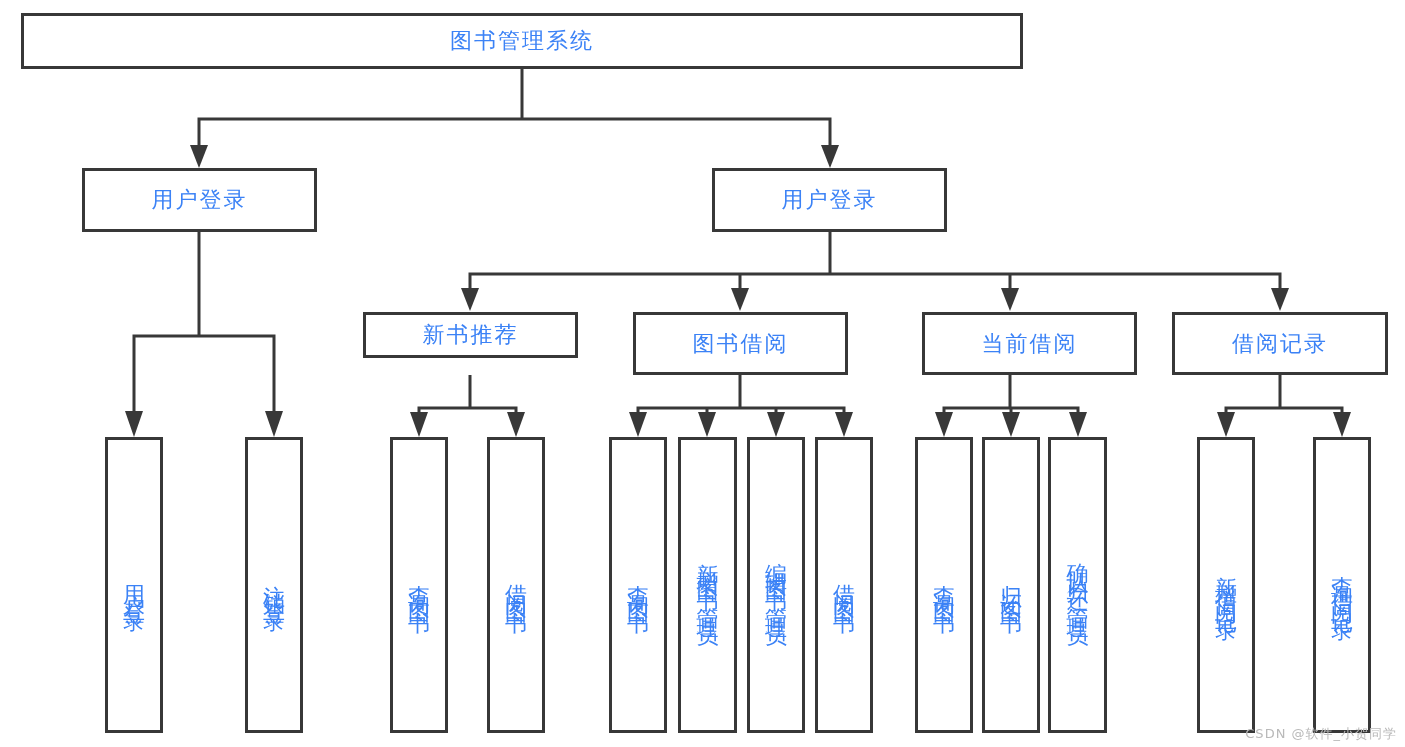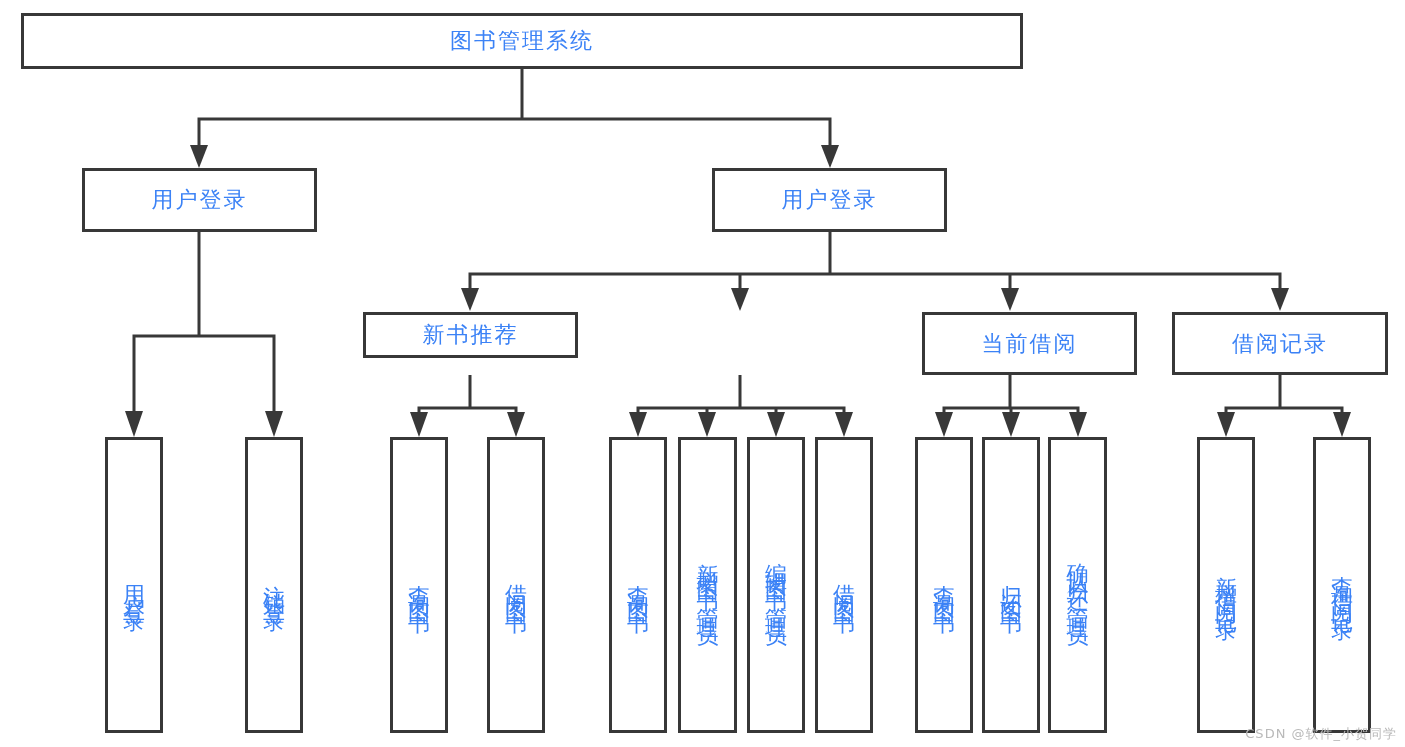--- a/index.html
+++ b/index.html
@@ -90,20 +90,21 @@
       <polygon points="1333,412 1351,412 1342,437"></polygon>
     </g>
   </svg>
 
   <div class="box h" style="left:21px;top:13px;width:1002px;height:56px">图书管理系统</div>
 
   <div class="box h" style="left:82px;top:168px;width:235px;height:64px">用户登录</div>
   <div class="box h" style="left:712px;top:168px;width:235px;height:64px">用户登录</div>
 
   <div class="box h" style="left:363px;top:312px;width:215px;height:46px">新书推荐</div>
+  <div class="box h" style="left:633px;top:312px;width:215px;height:63px">图书借阅</div>
   <div class="box h" style="left:922px;top:312px;width:215px;height:63px">当前借阅</div>
   <div class="box h" style="left:1172px;top:312px;width:216px;height:63px">借阅记录</div>
 
   <div class="box v" style="left:105px;top:437px;width:58px;height:296px">用户登录</div>
   <div class="box v" style="left:245px;top:437px;width:58px;height:296px">注销登录</div>
 
   <div class="box v" style="left:390px;top:437px;width:58px;height:296px">查询图书</div>
   <div class="box v" style="left:487px;top:437px;width:58px;height:296px">借阅图书</div>
 
   <div class="box v" style="left:609px;top:437px;width:58px;height:296px">查询图书</div>

